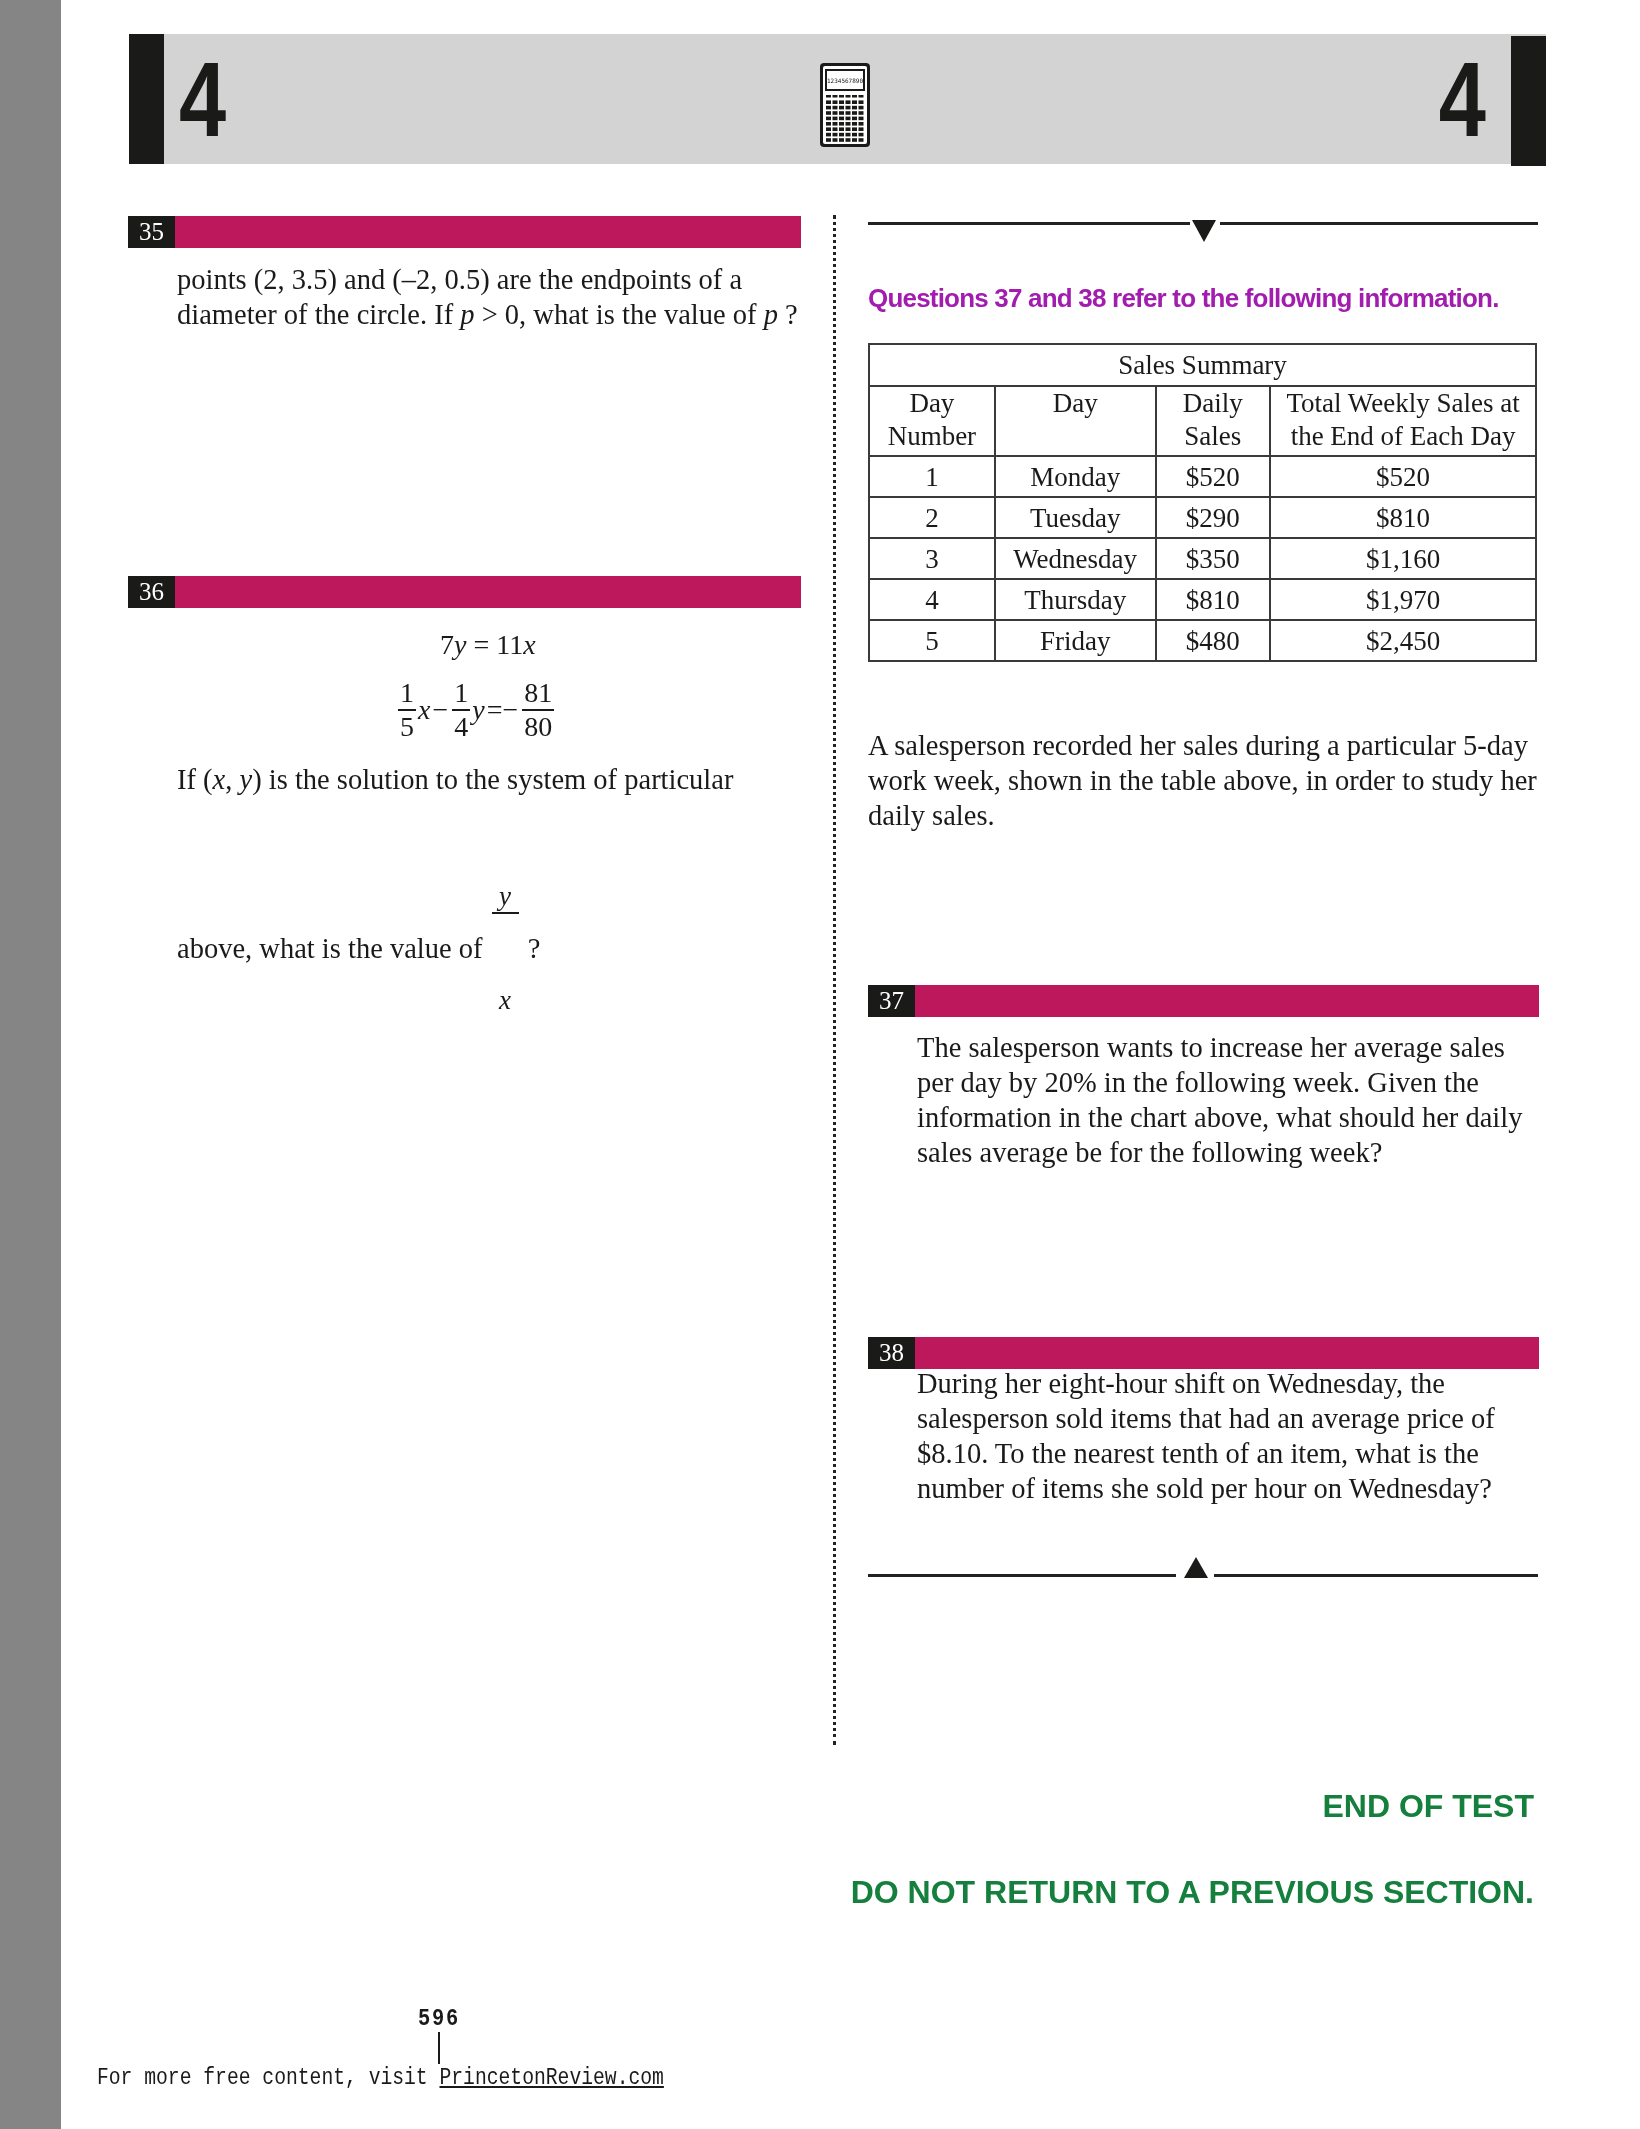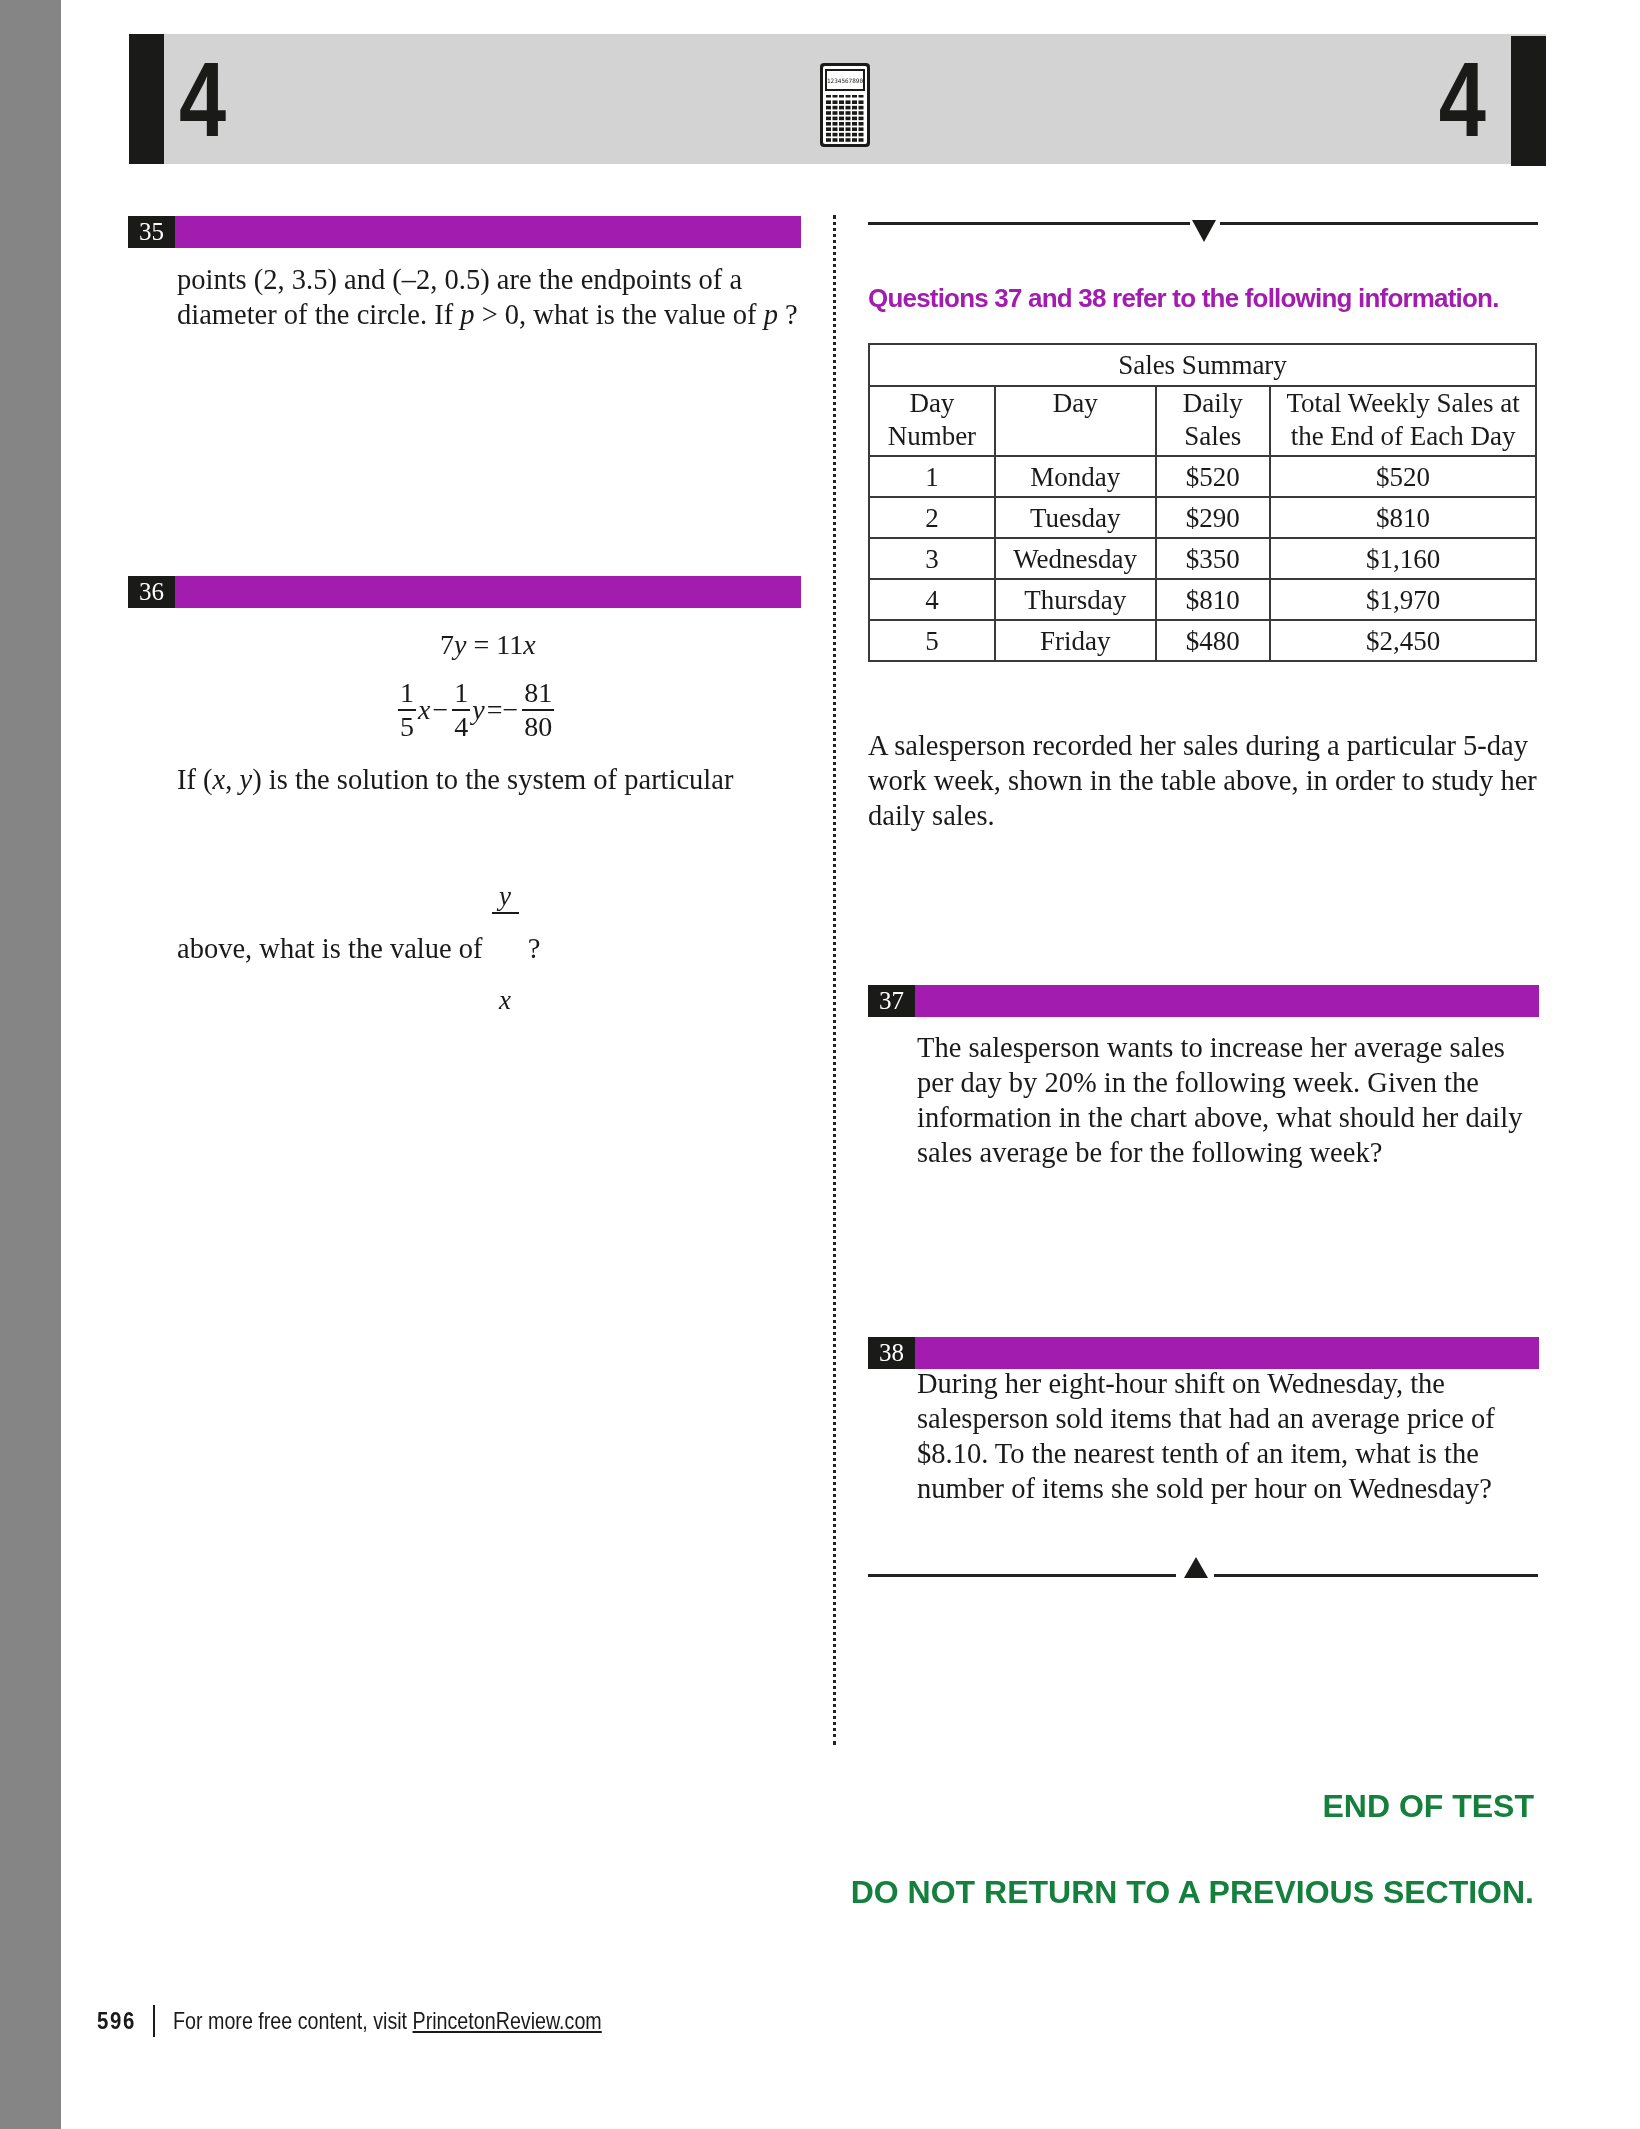--- a/index.html
+++ b/index.html
@@ -11,21 +11,21 @@
   .header-band { position:absolute; left:129px; top:34px; width:1417px; height:130px; background:#d3d3d3; }
   .header-bar-left { position:absolute; left:0; top:0; width:35px; height:130px; background:#1a1a18; }
   .header-bar-right { position:absolute; right:0; top:2px; width:35px; height:130px; background:#1a1a18; }
   .section-num { position:absolute; top:10px; font-family:"Liberation Sans", "DejaVu Sans", sans-serif;
                  font-weight:bold; font-size:106px; line-height:110px; color:#1a1a18; transform:scaleX(0.8); }
   .section-num.left { left:50px; transform-origin:left center; }
   .section-num.right { right:60px; transform-origin:right center; }
   .calculator-icon { position:absolute; left:688px; top:27px; width:56px; height:88px; }
 
   
-  .q-bar { position:absolute; height:32px; background:#a21caf; }
+  .q-bar { position:absolute; height:32px; background:#be185d; }
   .q-num { position:absolute; left:0; top:0; height:32px; width:47px; background:#1a1a18; color:#ffffff;
            font-size:25px; line-height:32px; text-align:center; }
 
   .q-text { position:absolute; font-size:28.5px; line-height:35px; color:#1a1a1a; }
   .q-text i { font-style:italic; }
 
   
   .dotted-divider { position:absolute; left:833px; top:215px; width:0; height:1530px;
                     border-left:3px dotted #222; }
 
@@ -42,22 +42,22 @@
                       font-size:27px; color:#1a1a1a; }
   table.sales-table td, table.sales-table th { border:2px solid #3a3a3a; text-align:center; font-weight:normal;
                       padding:0; line-height:34px; }
   table.sales-table .caption-cell { height:40px; }
   table.sales-table .head-cell { height:68px; line-height:33px; }
   table.sales-table .body-cell { height:39px; }
 
   .end-text { position:absolute; font-family:"Liberation Sans", "DejaVu Sans", sans-serif; font-weight:bold;
               color:#15803d; text-align:left; }
 
-  .footer { position:absolute; left:97px; top:2005px; font-family:Liberation Sans, sans-serif;
-            font-size:24px; color:#1a1a1a; display:flex; align-items:center; }
+  .footer { position:absolute; left:97px; top:2005px; font-family:Liberation Mono, monospace;
+            font-size:24px; color:#1a1a1a; display:flex; align-items:center;flex-direction:column; }
   .footer .page-num { font-weight:bold; letter-spacing:2px; transform:scaleX(0.85); transform-origin:left center; }
   .footer .sep { width:2px; height:32px; background:#1a1a1a; margin:0 18px 0 10px; }
   .footer .credit { transform:scaleX(0.82); transform-origin:left center; white-space:nowrap; }
   .footer .link { text-decoration:underline; }
 
   
   .math { position:absolute; font-size:28px; color:#1a1a1a;margin-top:9px; }
   .frac { display:inline-block; vertical-align:middle; text-align:center; margin:0 2px; }
   .frac .num, .frac .den { display:block; line-height:32px; padding:0 2px; }
   .frac .num { border-bottom:2px solid #1a1a1a; }

